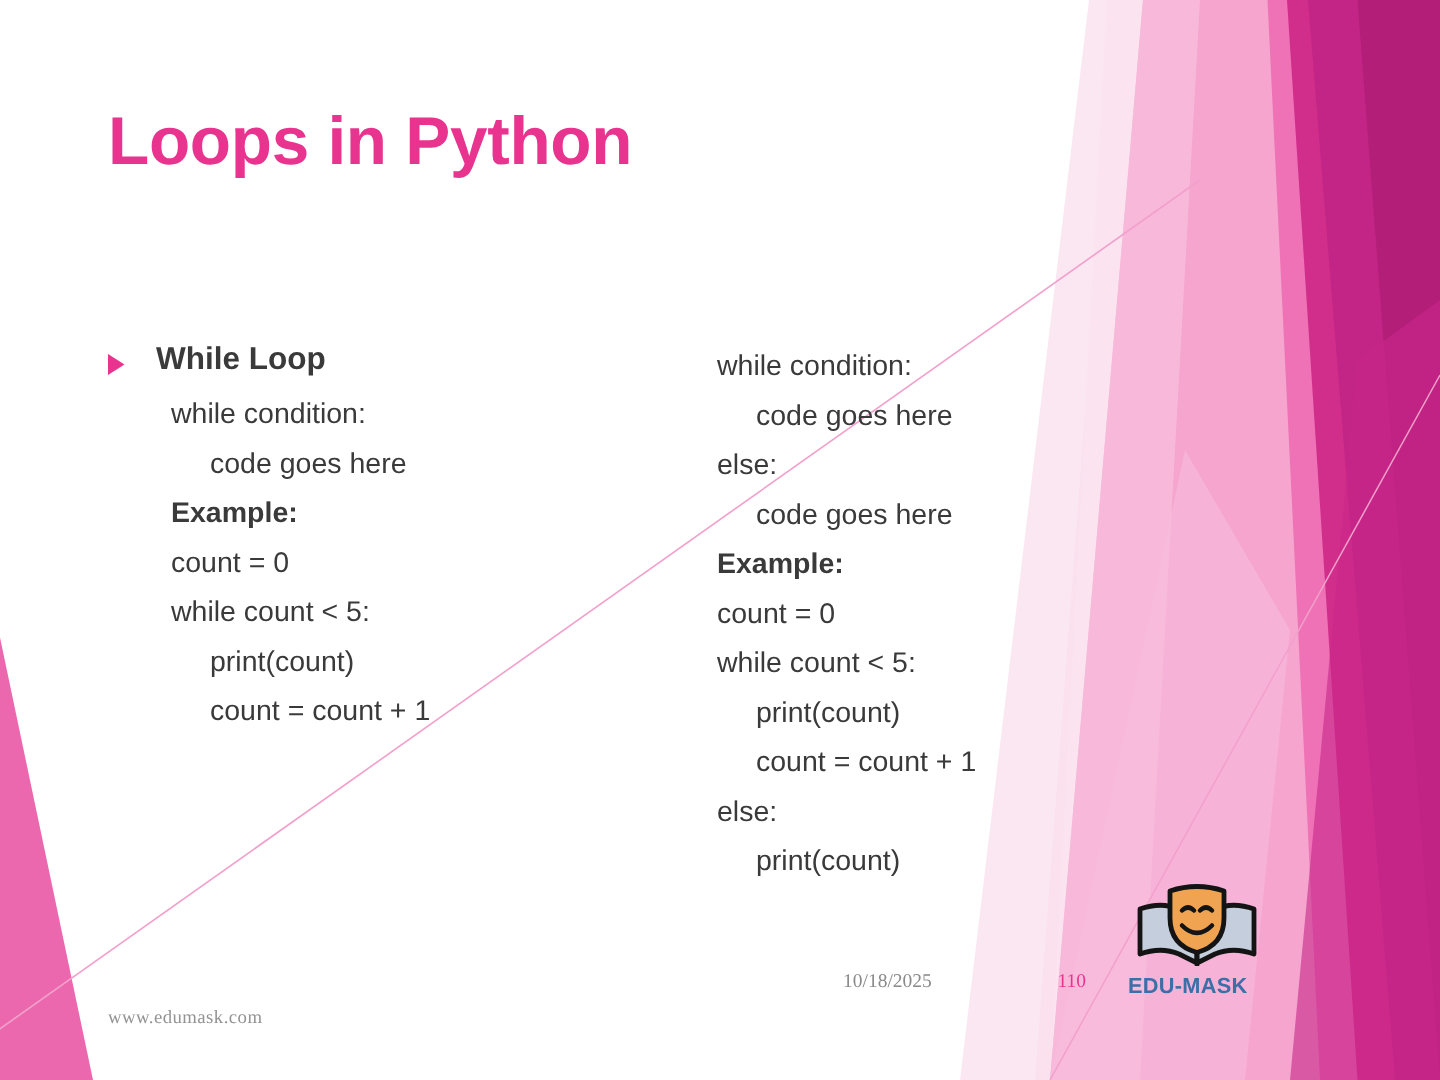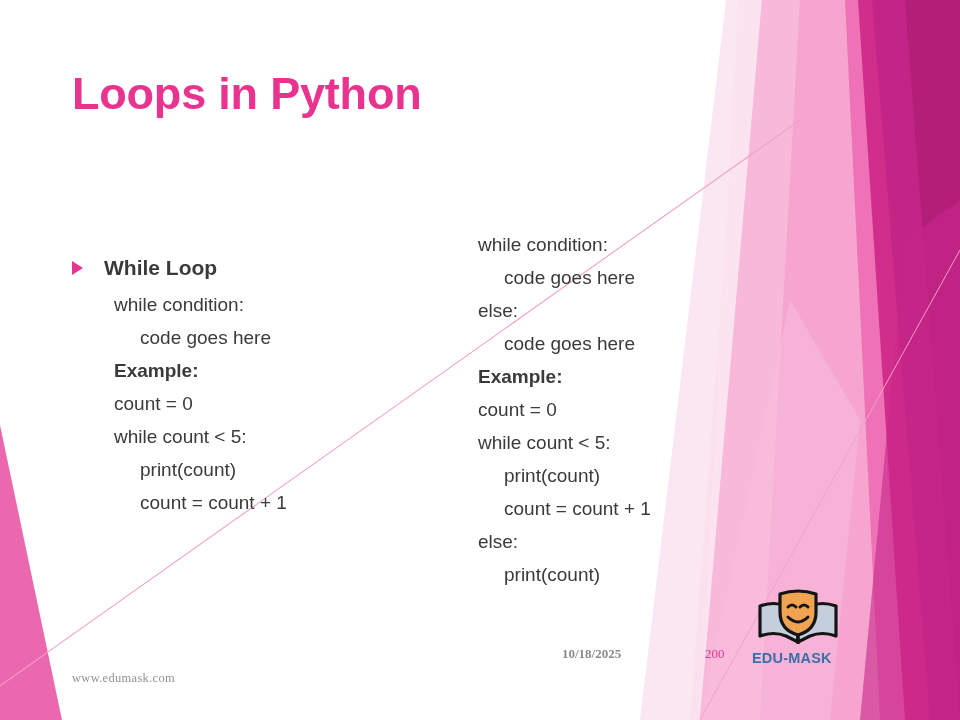--- a/index.html
+++ b/index.html
@@ -40,23 +40,22 @@
   
   #left-col {
     position: absolute;
     left: 72px;
     top: 226px;
     width: 370px;
   }
   .bullet-row {
     position: relative;
     display: flex;
-    align-items: flex-start;
+    align-items: center;
     margin-bottom: 6px;
-    margin-top: 28px;
   }
   .tri-bullet {
     width: 0; height: 0;
     border-left: 11px solid #E8348F;
     border-top: 7px solid transparent;
     border-bottom: 7px solid transparent;
     margin-top: 7px;
     margin-right: 21px;
     flex: 0 0 auto;
   }
@@ -103,21 +102,20 @@
     letter-spacing: 0.3px;
     margin-top: 32px;
   }
   #footer-date {
     position: absolute;
     left: 562px;
     top: 646px;
     font-family: "Liberation Serif", serif;
     font-size: 13px;
     color: #8a8a8a;
-    font-weight: bold;
   }
   #footer-page {
     position: absolute;
     left: 705px;
     top: 646px;
     font-family: "Liberation Serif", serif;
     font-size: 13px;
     color: #E8348F;
   }
 
@@ -190,21 +188,21 @@
     <div class="rcode-line">count = 0</div>
     <div class="rcode-line">while count &lt; 5:</div>
     <div class="rcode-line ind1">print(count)</div>
     <div class="rcode-line ind1">count = count + 1</div>
     <div class="rcode-line">else:</div>
     <div class="rcode-line ind1">print(count)</div>
   </div>
 
   <div id="footer-site">www.edumask.com</div>
   <div id="footer-date">10/18/2025</div>
-  <div id="footer-page">200</div>
+  <div id="footer-page">110</div>
 
   <div id="logo">
     <svg id="logo-mark" width="92" height="62" viewBox="0 0 92 62" xmlns="http://www.w3.org/2000/svg">
 
       <path d="M8 18 Q22 13 34 18 L46 24 L46 54 L34 48 Q22 43 8 48 Z" fill="#C5CEDC" stroke="#141414" stroke-width="3.2" stroke-linejoin="round"></path>
 
       <path d="M84 18 Q70 13 58 18 L46 24 L46 54 L58 48 Q70 43 84 48 Z" fill="#C5CEDC" stroke="#141414" stroke-width="3.2" stroke-linejoin="round"></path>
 
       <path d="M46 24 L46 56" stroke="#141414" stroke-width="3" fill="none"></path>
 

